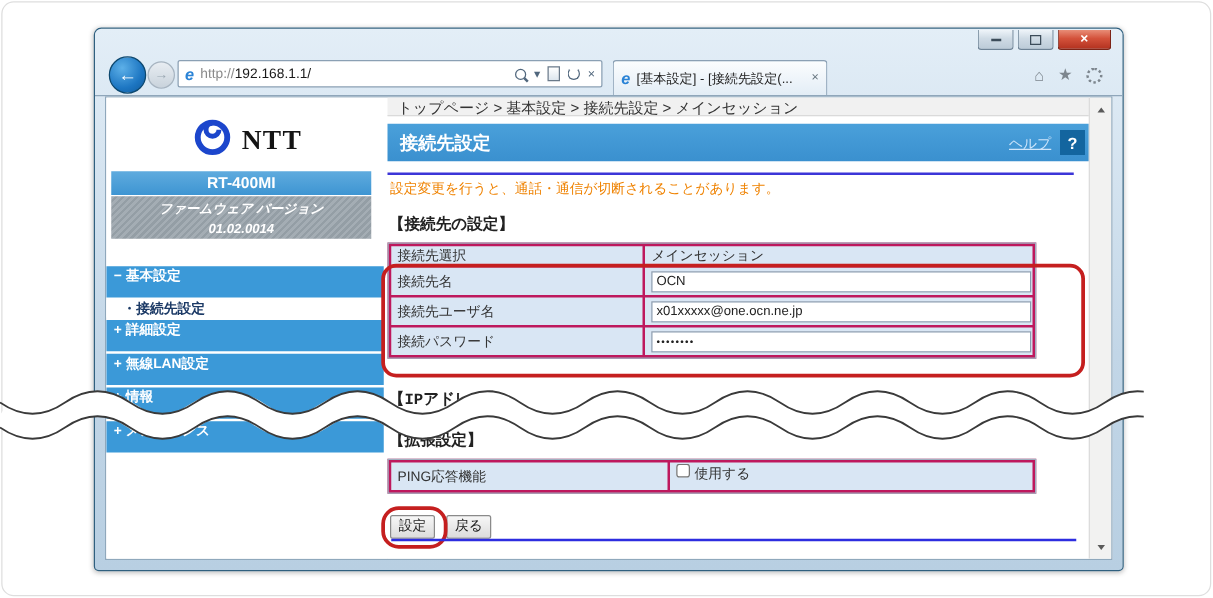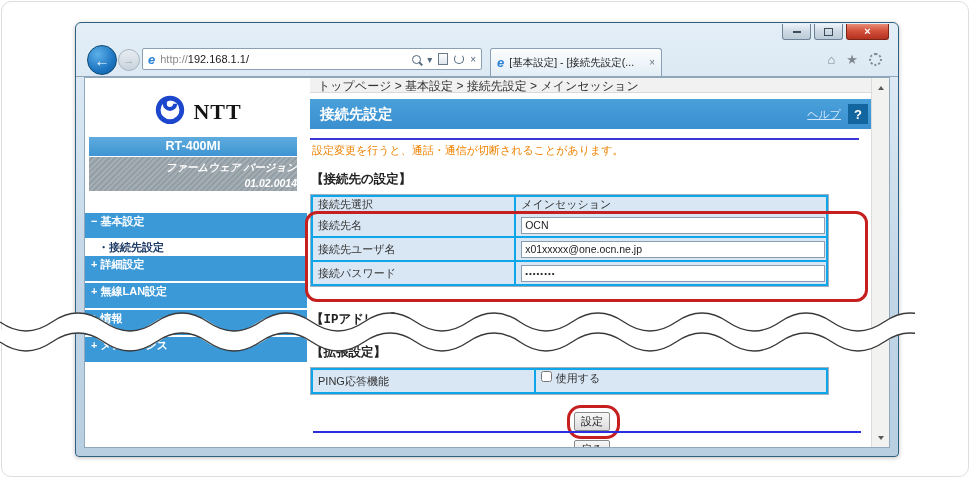--- a/index.html
+++ b/index.html
@@ -49,21 +49,21 @@
   .content{position:absolute;left:8px;right:8px;top:54px;bottom:8px;background:#fff;border:1px solid #8fa8bc;overflow:hidden;}
 
   
   .sidebar{position:absolute;left:0;top:0;width:225px;height:100%;background:#fff;}
   .logo{margin:13px auto 0;display:flex;align-items:flex-end;justify-content:center;gap:6px;}
   .logo-text{font-family:"Liberation Serif","DejaVu Serif",serif;font-weight:bold;font-size:22px;color:#141414;letter-spacing:1px;}
   .model-bar{margin:12px 0 0 4px;width:208px;height:19px;background:linear-gradient(#5fabde,#3e95d2);color:#fff;
     font-size:12.5px;font-weight:bold;text-align:center;line-height:19px;}
   .fw-box{margin:1px 0 0 4px;width:208px;height:34px;background:#9aa4ac;
     background-image:repeating-linear-gradient(135deg,rgba(255,255,255,.10) 0 2px,rgba(0,0,0,.04) 2px 4px);
-    color:#fff;font-style:italic;font-weight:bold;font-size:10.5px;text-align:right;line-height:16px;padding-top:2px;box-sizing:border-box;}
+    color:#fff;font-style:italic;font-weight:bold;font-size:10.5px;text-align:center;line-height:16px;padding-top:2px;box-sizing:border-box;}
   .menu{margin-top:22px;}
   .menu-bar{width:222px;height:25px;background:#3b99d8;color:#fff;font-size:11px;font-weight:bold;
     padding:1px 0 0 6px;box-sizing:border-box;margin-bottom:2px;line-height:14px;}
   .menu-sub{width:222px;height:14px;background:#fff;color:#1c3a66;font-size:11px;font-weight:bold;
     padding:0 0 0 13px;box-sizing:border-box;margin-bottom:2px;line-height:14px;}
 
   
   .main{position:absolute;left:225px;right:17px;top:0;bottom:0;background:#fff;}
   .breadcrumb{height:15px;background:#f1f1f1;border-bottom:1px solid #dadada;font-size:12px;color:#333;
     padding:2px 0 0 8px;box-sizing:border-box;line-height:13px;}
@@ -72,34 +72,34 @@
   .help-area{margin-left:auto;display:flex;align-items:center;}
   .help-link{color:#cfe6fb;font-size:11px;text-decoration:underline;margin-right:7px;}
   .help-btn{width:20px;height:20px;background:#13659f;color:#fff;font-weight:bold;font-size:13px;
     display:flex;align-items:center;justify-content:center;margin-right:4px;}
   .divider-blue{margin-top:9px;width:549px;height:2px;background:#3c35d8;}
   .warning{margin-top:3px;font-size:11px;color:#ef8200;padding-left:2px;}
   .section-title{margin-top:13px;font-size:12.5px;font-weight:bold;color:#222;padding-left:1px;font-family:Liberation Mono, monospace;}
   .section-title.s2{margin-top:24px;} .section-title.s3{margin-top:16px;}
 
   .table-wrap{position:relative;margin-top:6px;width:551px;}
-  table.cfg{border-collapse:separate;border-spacing:2px;background:#0ea5e9;border:1px solid #9fb0c0;width:519px;}
+  table.cfg{border-collapse:separate;border-spacing:2px;background:#be185d;border:1px solid #9fb0c0;width:519px;}
   table.cfg td{background:#d9e6f4;font-size:11px;color:#333;padding:0 0 0 5px;}
   td.lbl{width:230px;} td.val{width:305px;}
   tr.r-plain td{height:15px;} tr.r-input td{height:22px;}
   .cfg input[type=text]{width:296px;height:15px;border:1px solid #8a9cb0;font-size:10.5px;padding:0 3px;margin:2px 0;background:#fff;color:#222;}
   .cfg input.pw{font-size:8px;letter-spacing:1px;}
   .red-box{position:absolute;left:-5px;top:17px;width:557px;height:85px;border:3px solid #c51f1f;border-radius:12px;pointer-events:none;z-index:20;}
 
   table.ping{margin-top:6px;}
   .chk-wrap{display:flex;gap:4px;height:20px;}
   .chk{width:11px;height:11px;border:1px solid #7d8f9f;background:#f4f8fc;margin:0;}
   .chk-label{font-size:11px;color:#333;}
 
-  .button-row{margin-top:16px;padding-left:2px;display:flex;align-items:center;gap:9px;flex-direction:column;}
+  .button-row{margin-top:16px;padding-left:2px;display:flex;align-items:center;gap:9px;}
   .oval-wrap{position:relative;display:inline-block;}
   .btn{font-size:11px;color:#222;background:linear-gradient(#f7f7f7,#dcdcdc);border:1px solid #8a8a8a;border-radius:2px;
     padding:2px 6px;line-height:13px;}
   .red-oval{position:absolute;left:-7px;top:-6px;width:47px;height:28px;border:3px solid #c51f1f;border-radius:14px;pointer-events:none;}
   .bottom-line{position:absolute;left:3px;bottom:14px;width:548px;height:2px;background:#2d2de0;}
 
   
   .scrollbar{position:absolute;right:0;top:0;bottom:0;width:17px;background:#f2f2f1;border-left:1px solid #dcdcdc;}
   .sb-btn{position:absolute;left:1px;width:15px;height:15px;display:flex;align-items:center;justify-content:center;}
   .sb-up{top:2px;} .sb-down{bottom:2px;}

